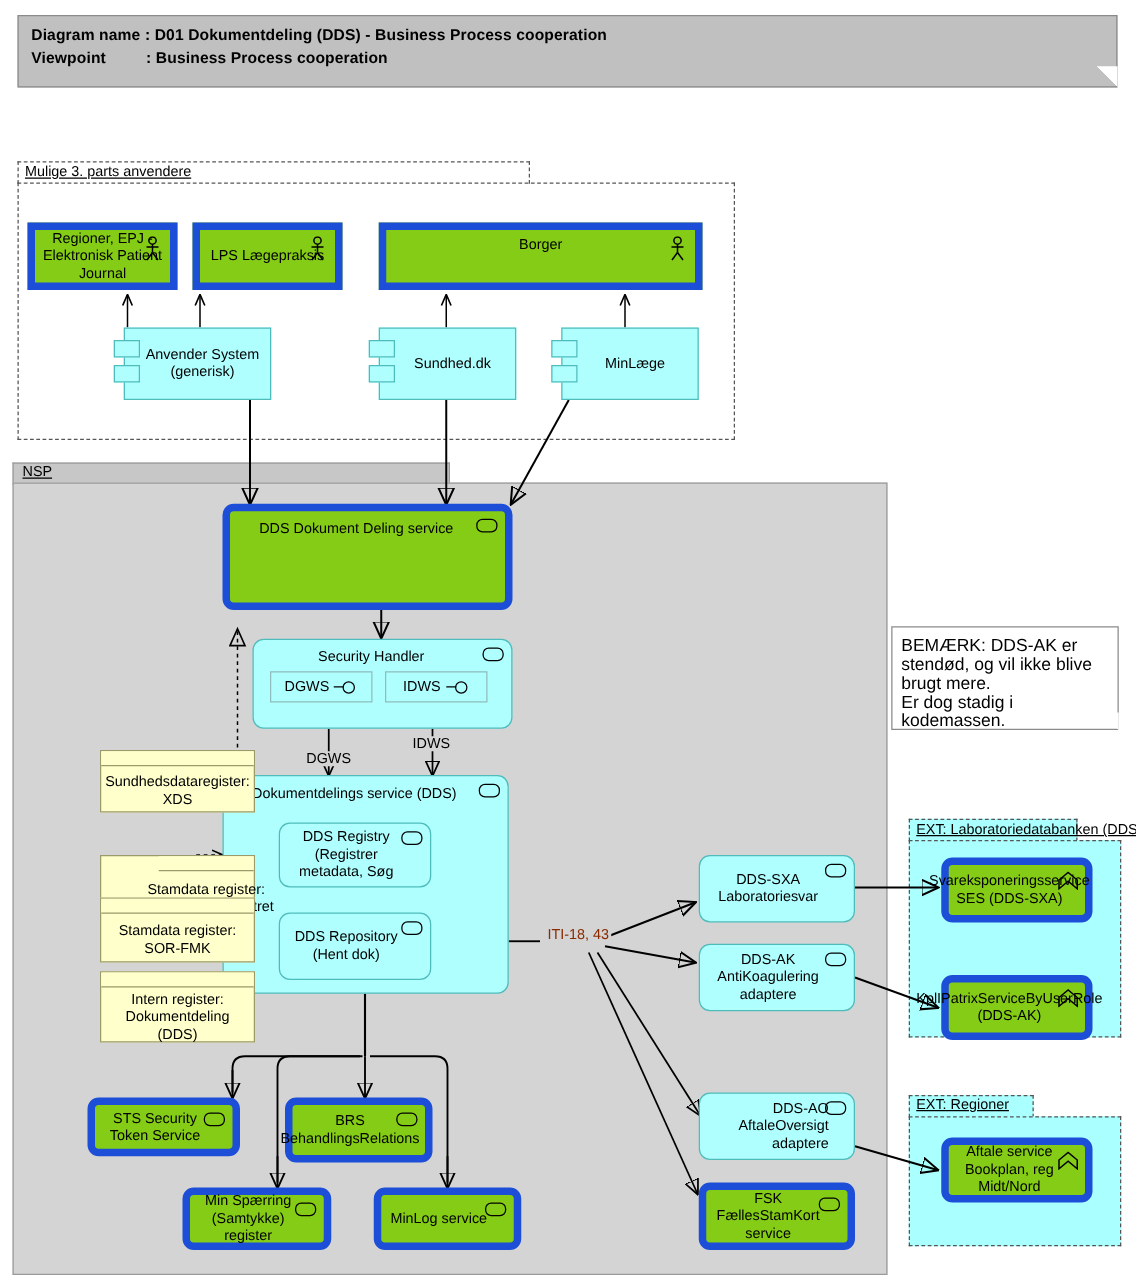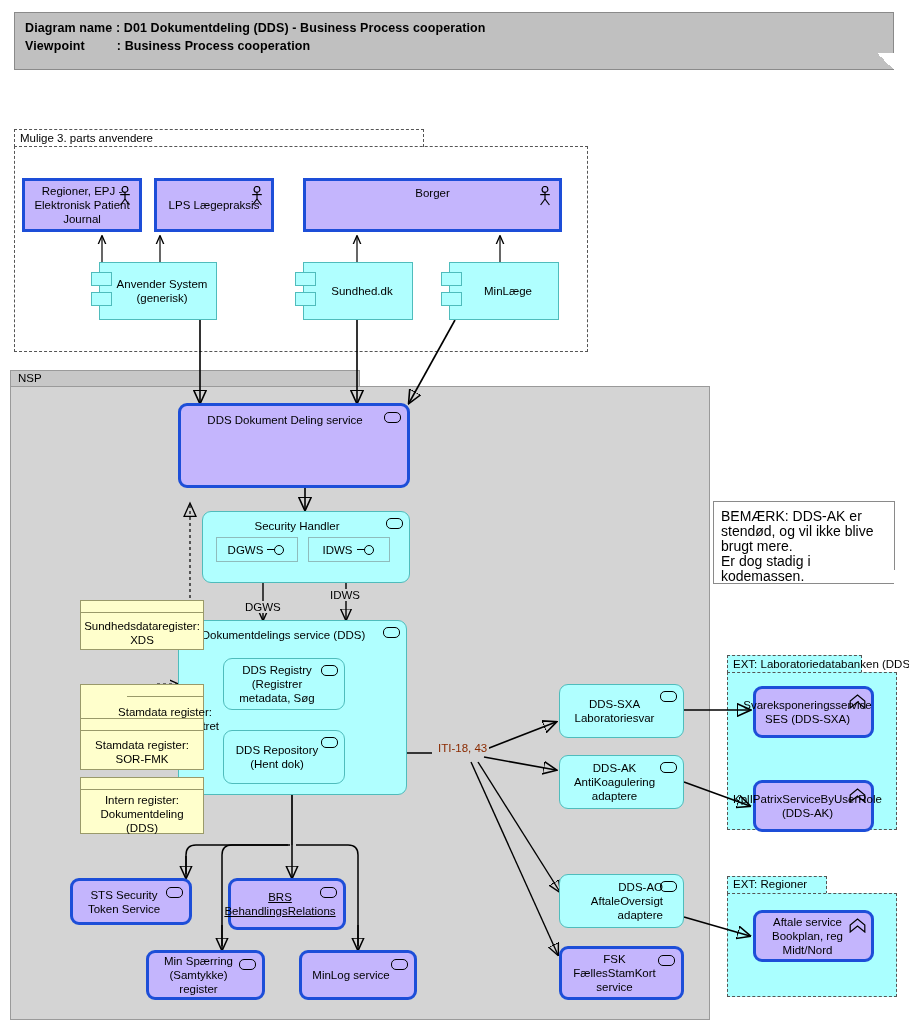--- a/index.html
+++ b/index.html
@@ -14,21 +14,21 @@
   #title-banner .ln{position:absolute;left:10px;font-size:12.5px;font-weight:bold;
       letter-spacing:.1px;white-space:pre;}
   #title-banner .ln1{top:8px;}
   #title-banner .ln2{top:26px;}
   #title-fold2{position:absolute;right:-1px;bottom:-1px;width:17px;height:17px;
       background:linear-gradient(to bottom left,#ffffff 0 50%,transparent 50% 100%);}
 
   
   .group-dashed{border:1.5px dashed #555;background:transparent;}
   .group-tab{position:absolute;border:1.5px dashed #555;border-bottom:none;background:#fff;}
-  .group-label{position:absolute;font-size:11.5px;white-space:nowrap;}
+  .group-label{position:absolute;font-size:11.5px;white-space:nowrap;text-decoration:underline;}
 
   
   #nsp-body{left:10px;top:386px;width:700px;height:634px;background:#d4d4d4;border:1px solid #9a9a9a;}
   #nsp-tab{left:10px;top:370px;width:350px;height:18px;background:#c7c7c7;border:1px solid #9a9a9a;border-bottom:none;}
   #nsp-label{left:18px;top:372px;font-size:11.5px;}
 
   
   #g3-body{left:14px;top:146px;width:574px;height:206px;}
   #g3-tab{left:14px;top:129px;width:410px;height:18px;}
   #g3-label{left:20px;top:132px;}
@@ -40,21 +40,21 @@
 
   
   #ext-reg-body{left:727px;top:893px;width:170px;height:104px;background:#aaffff;border:1.5px dashed #555;}
   #ext-reg-tab{left:727px;top:876px;width:100px;height:18px;background:#aaffff;}
   #ext-reg-label{left:733px;top:878px;}
 
   
   .node{position:absolute;box-sizing:border-box;display:flex;align-items:center;
         justify-content:center;text-align:center;font-size:11.5px;line-height:14px;
         padding:3px 6px;}
-  .n-yellow{background:#c4b5fd;border:3px solid #1d4ed8;justify-content:center;}
+  .n-yellow{background:#84cc16;border:6px solid #1d4ed8;justify-content:center;}
   .n-cyan{background:#b0ffff;border:1px solid #4fbcbc;}
   .rounded{border-radius:9px;}
 
   
   .ico-service{position:absolute;right:6px;top:6px;width:15px;height:9px;
       border:1.3px solid #000;border-radius:5px;background:transparent;}
   
   .ico-actor{position:absolute;right:7px;top:5px;width:14px;height:20px;}
   
   .ico-chevron{position:absolute;right:5px;top:5px;width:17px;height:15px;}
@@ -298,21 +298,21 @@
   <div class="node n-yellow rounded abs" style="left:559px;top:946px;width:125px;height:54px;">
     <span style="padding-right:14px;">FSK FællesStamKort service</span>
     <span class="ico-service"></span>
   </div>
 
   <div class="node n-yellow rounded abs" style="left:70px;top:878px;width:122px;height:47px;">
     <span style="padding-right:14px;">STS Security Token Service</span>
     <span class="ico-service"></span>
   </div>
   <div class="node n-yellow rounded abs" style="left:228px;top:878px;width:118px;height:52px;">
-    <span style="padding-right:14px;text-decoration:underline;">BRS BehandlingsRelations</span>
+    <span style="padding-right:14px;">BRS BehandlingsRelations</span>
     <span class="ico-service"></span>
   </div>
   <div class="node n-yellow rounded abs" style="left:146px;top:950px;width:119px;height:50px;">
     <span style="padding-right:14px;">Min Spærring (Samtykke) register</span>
     <span class="ico-service"></span>
   </div>
   <div class="node n-yellow rounded abs" style="left:299px;top:950px;width:118px;height:50px;">
     <span style="padding-right:14px;">MinLog service</span>
     <span class="ico-service"></span>
   </div>

